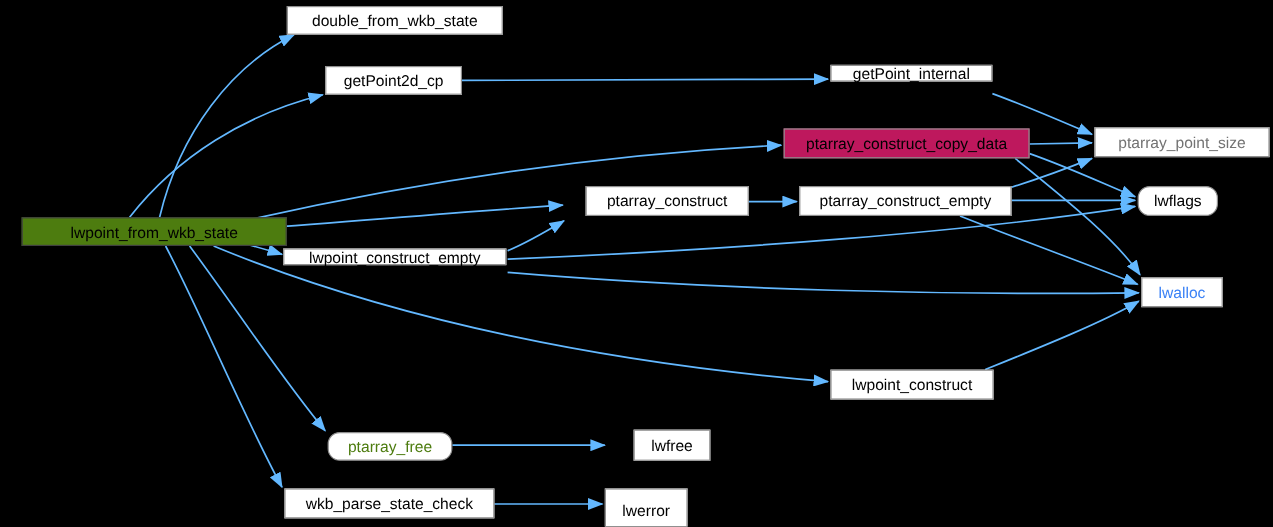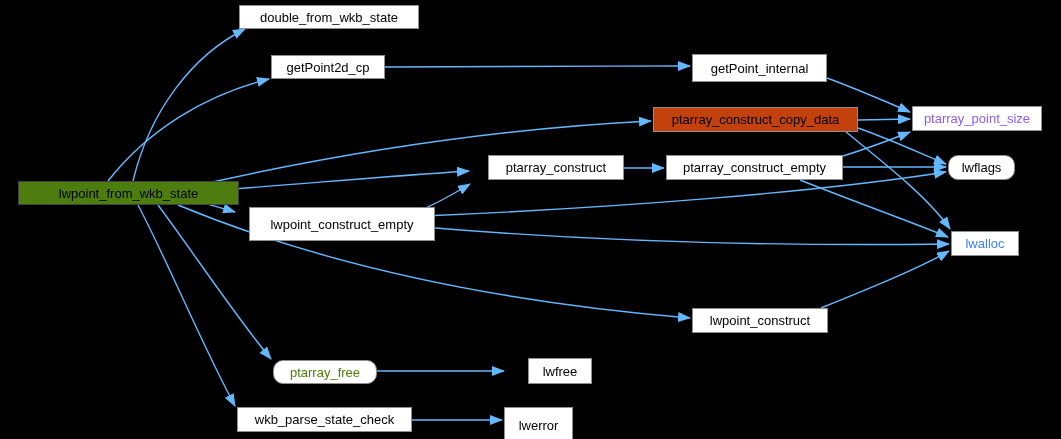--- a/index.html
+++ b/index.html
@@ -77,26 +77,26 @@
       <path d="M 423,216 C 610,208 812,193 946,172" class="edge" marker-end="url(#arrowhead)" style="stroke: rgb(99, 184, 255);"></path>
       <path d="M 423,227 C 600,242 792,246 949,244" class="edge" marker-end="url(#arrowhead)" style="stroke: rgb(99, 184, 255);"></path>
       <path d="M 821,308 C 868,289 920,268 949,251" class="edge" marker-end="url(#arrowhead)" style="stroke: rgb(99, 184, 255);"></path>
       <path d="M 377,371 L 504,371" class="edge" marker-end="url(#arrowhead)" style="stroke: rgb(99, 184, 255);"></path>
       <path d="M 412,420 L 502,420" class="edge" marker-end="url(#arrowhead)" style="stroke: rgb(99, 184, 255);"></path>
     </svg>
 
 <div class="node focus" style="left: 18px; top: 181px; width: 221px; height: 24px; background: #4d7c0f; border-color: rgb(64, 64, 64); color: rgb(0, 0, 0);">lwpoint_from_wkb_state</div>
     <div class="node" style="left: 239px; top: 5px; width: 180px; height: 24px; background: rgb(255, 255, 255); border-color: rgb(143, 143, 143); color: rgb(0, 0, 0);">double_from_wkb_state</div>
     <div class="node" style="left: 271px; top: 55px; width: 114px; height: 24px; background: rgb(255, 255, 255); border-color: rgb(143, 143, 143); color: rgb(0, 0, 0);">getPoint2d_cp</div>
-    <div class="node" style="left: 692px; top: 54px; width: 135px; height: 28px; background: rgb(255, 255, 255); border-color: rgb(143, 143, 143); color: rgb(0, 0, 0);">getPoint_internal</div>
-    <div class="node" style="left: 653px; top: 107px; width: 205px; height: 25px; background: #c2410c; border-color: rgb(143, 143, 143); color: rgb(0, 0, 0);">ptarray_construct_copy_data</div>
-    <div class="node" style="left: 912px; top: 106px; width: 130px; height: 25px; background: rgb(255, 255, 255); border-color: rgb(143, 143, 143); color: #8b5cf6;">ptarray_point_size</div>
+    <div class="node" style="left: 692px; top: 54px; width: 135px; height: 14px; background: rgb(255, 255, 255); border-color: rgb(143, 143, 143); color: rgb(0, 0, 0);">getPoint_internal</div>
+    <div class="node" style="left: 653px; top: 107px; width: 205px; height: 25px; background: #be185d; border-color: rgb(143, 143, 143); color: rgb(0, 0, 0);">ptarray_construct_copy_data</div>
+    <div class="node" style="left: 912px; top: 106px; width: 146px; height: 25px; background: rgb(255, 255, 255); border-color: rgb(143, 143, 143); color: #737373;">ptarray_point_size</div>
     <div class="node" style="left: 488px; top: 155px; width: 136px; height: 25px; background: rgb(255, 255, 255); border-color: rgb(143, 143, 143); color: rgb(0, 0, 0);">ptarray_construct</div>
     <div class="node" style="left: 666px; top: 155px; width: 177px; height: 25px; background: rgb(255, 255, 255); border-color: rgb(143, 143, 143); color: rgb(0, 0, 0);">ptarray_construct_empty</div>
     <div class="node" style="left: 948px; top: 155px; width: 67px; height: 25px; background: rgb(255, 255, 255); border-color: rgb(143, 143, 143); color: rgb(0, 0, 0); border-radius: 10px;">lwflags</div>
-    <div class="node" style="left: 249px; top: 207px; width: 186px; height: 34px; background: rgb(255, 255, 255); border-color: rgb(143, 143, 143); color: rgb(0, 0, 0);">lwpoint_construct_empty</div>
+    <div class="node" style="left: 236px; top: 207px; width: 186px; height: 14px; background: rgb(255, 255, 255); border-color: rgb(143, 143, 143); color: rgb(0, 0, 0);">lwpoint_construct_empty</div>
     <div class="node" style="left: 951px; top: 231px; width: 68px; height: 25px; background: rgb(255, 255, 255); border-color: rgb(143, 143, 143); color: #3b82f6;">lwalloc</div>
     <div class="node" style="left: 692px; top: 308px; width: 136px; height: 25px; background: rgb(255, 255, 255); border-color: rgb(143, 143, 143); color: rgb(0, 0, 0);">lwpoint_construct</div>
     <div class="node" style="left: 273px; top: 360px; width: 104px; height: 24px; background: rgb(255, 255, 255); border-color: rgb(143, 143, 143); color: #4d7c0f; border-radius: 10px;">ptarray_free</div>
     <div class="node" style="left: 528px; top: 358px; width: 64px; height: 26px; background: rgb(255, 255, 255); border-color: rgb(143, 143, 143); color: rgb(0, 0, 0);">lwfree</div>
     <div class="node" style="left: 237px; top: 407px; width: 175px; height: 25px; background: rgb(255, 255, 255); border-color: rgb(143, 143, 143); color: rgb(0, 0, 0);">wkb_parse_state_check</div>
     <div class="node" style="left: 504px; top: 407px; width: 69px; height: 36px; background: rgb(255, 255, 255); border-color: rgb(143, 143, 143); color: rgb(0, 0, 0);">lwerror</div>
   </div>
 
 </body></html>

